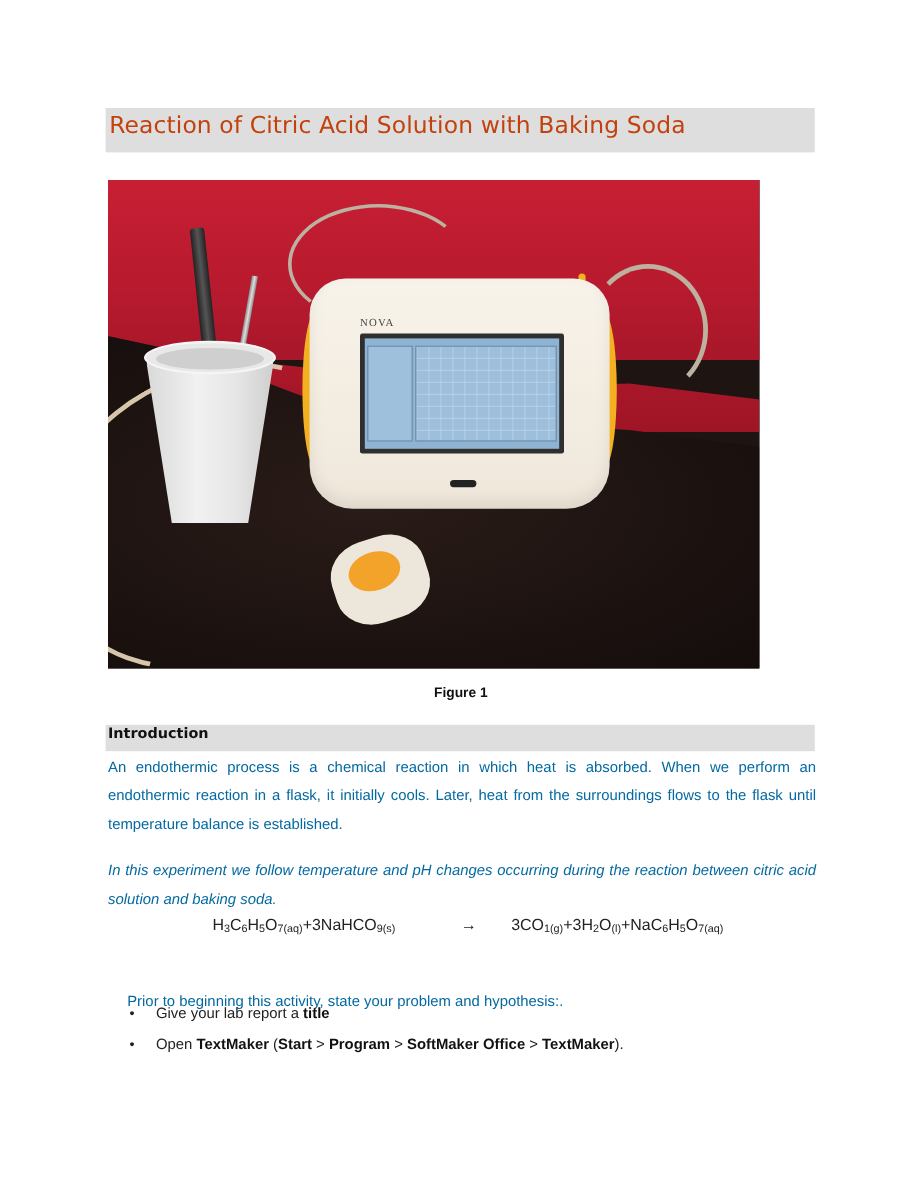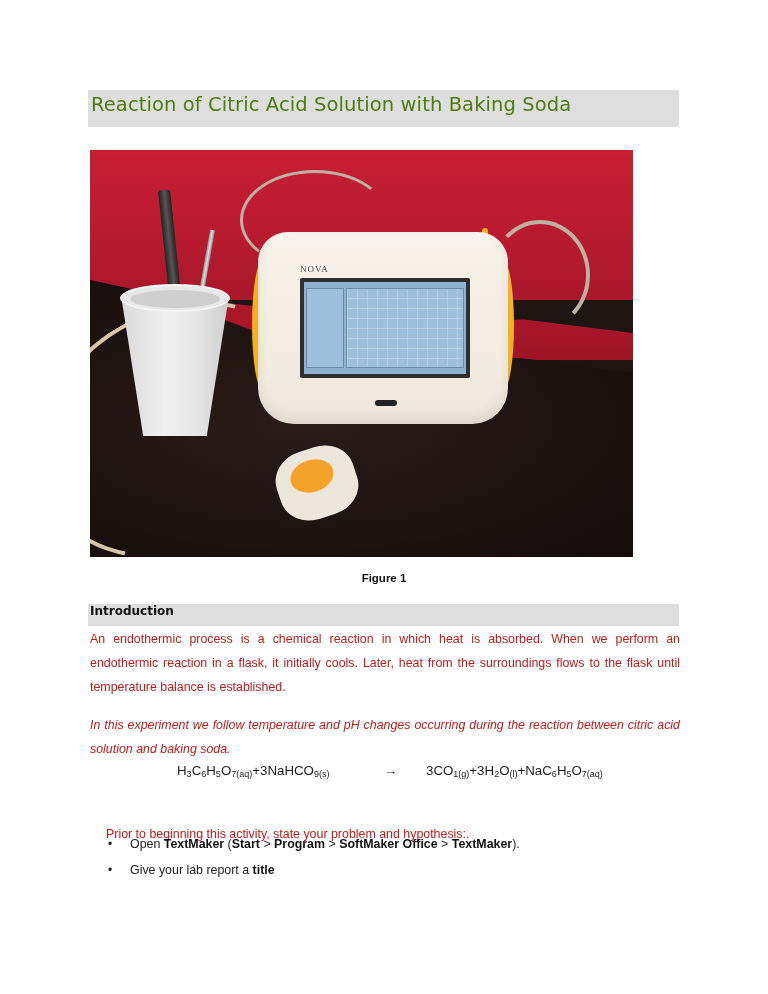--- a/index.html
+++ b/index.html
@@ -6,21 +6,21 @@
   body {
     width: 768px; height: 994px; background: #ffffff; position: relative; overflow: hidden;
     font-family: "Liberation Sans", sans-serif; color: #1a1a1a;
   }
   .title-bar {
     position: absolute; left: 88px; top: 90px; width: 591px; height: 37px;
     background: #dedede;
   }
   .title-text {
     position: absolute; left: 3px; top: 3px;
-    font-family: "DejaVu Sans", sans-serif; font-size: 19.5px; color: #4d7c0f; letter-spacing: 0.1px;
+    font-family: "DejaVu Sans", sans-serif; font-size: 19.5px; color: #c2410c; letter-spacing: 0.1px;
     white-space: nowrap;
   }
   .photo {
     position: absolute; left: 90px; top: 150px; width: 543px; height: 407px;
     overflow: hidden; background: #1e1412;
   }
   .photo .wall { position: absolute; left: 0; top: 0; width: 100%; height: 150px;
     background: linear-gradient(180deg, #c71f34 0%, #b81a2e 60%, #a8172a 100%); }
   .photo .wall2 { position: absolute; left: 0; top: 120px; width: 100%; height: 90px;
     background: linear-gradient(180deg, #b5192c 0%, #9e1526 100%);
@@ -66,21 +66,21 @@
   .cable { position: absolute; border: 4px solid #d8c6aa; border-radius: 50%; box-sizing: border-box; }
   .cable.c1 { left: -60px; top: 160px; width: 300px; height: 240px; border-color: #d8c6aa transparent transparent #d8c6aa; transform: rotate(-30deg); }
   .cable.c2 { left: 400px; top: 70px; width: 100px; height: 110px; border-color: #bdb1a0 #bdb1a0 transparent transparent; }
   .cable.c3 { left: 150px; top: 20px; width: 150px; height: 100px; border-color: #bdb1a0 transparent transparent #bdb1a0; border-width: 3px; }
   .figure-caption {
     position: absolute; left: 0; width: 768px; top: 572px; text-align: center;
     font-family: "Liberation Sans", sans-serif; font-weight: bold; font-size: 11.5px; color: #111;
   }
   .h-bar { position: absolute; left: 88px; top: 604px; width: 591px; height: 22px; background: #dedede; }
   .h-text { position: absolute; left: 2px; top: 0px; font-family: "DejaVu Sans", sans-serif; font-weight: bold; font-size: 12px; color: #111; }
-  .para { position: absolute; left: 90px; width: 590px; font-size: 12.4px; line-height: 24px; color: #b91c1c; text-align: justify; }
+  .para { position: absolute; left: 90px; width: 590px; font-size: 12.4px; line-height: 24px; color: #0369a1; text-align: justify; }
   .p1 { top: 627px; }
   .p2 { top: 713px; font-style: italic; }
   .eq { position: absolute; top: 763px; left: 0; width: 768px; font-size: 13.3px; color: #222; white-space: nowrap; }
   .eq .lhs { position: absolute; left: 177px; }
   .eq .arrow { position: absolute; left: 384px; }
   .eq .rhs { position: absolute; left: 426px; }
   .eq sub { font-size: 9px; vertical-align: -2px; }
   .p3 { top: 822px; margin-left: 16px; }
   ul.steps { position: absolute; left: 90px; top: 832px; margin: 0; padding: 0 0 0 40px; list-style: none; font-size: 12.4px; color: #222; }
   ul.steps li { position: relative; line-height: 24px; height: 26px; }
@@ -133,15 +133,15 @@
 
 <div class="eq">
   <span class="lhs" id="eq-lhs">H<sub>3</sub>C<sub>6</sub>H<sub>5</sub>O<sub>7(aq)</sub>+3NaHCO<sub>9(s)</sub></span>
   <span class="arrow">→</span>
   <span class="rhs" id="eq-rhs">3CO<sub>1(g)</sub>+3H<sub>2</sub>O<sub>(l)</sub>+NaC<sub>6</sub>H<sub>5</sub>O<sub>7(aq)</sub></span>
 </div>
 
 <div class="para p3">Prior to beginning this activity, state your problem and hypothesis:.</div>
 
 <ul class="steps">
+  <li id="step-1">Give your lab report a <b>title</b></li>
   <li id="step-0">Open <b>TextMaker</b> (<b>Start</b> &gt; <b>Program</b> &gt; <b>SoftMaker Office</b> &gt; <b>TextMaker</b>).</li>
-  <li id="step-1">Give your lab report a <b>title</b></li>
 </ul>
 
 </body></html>

